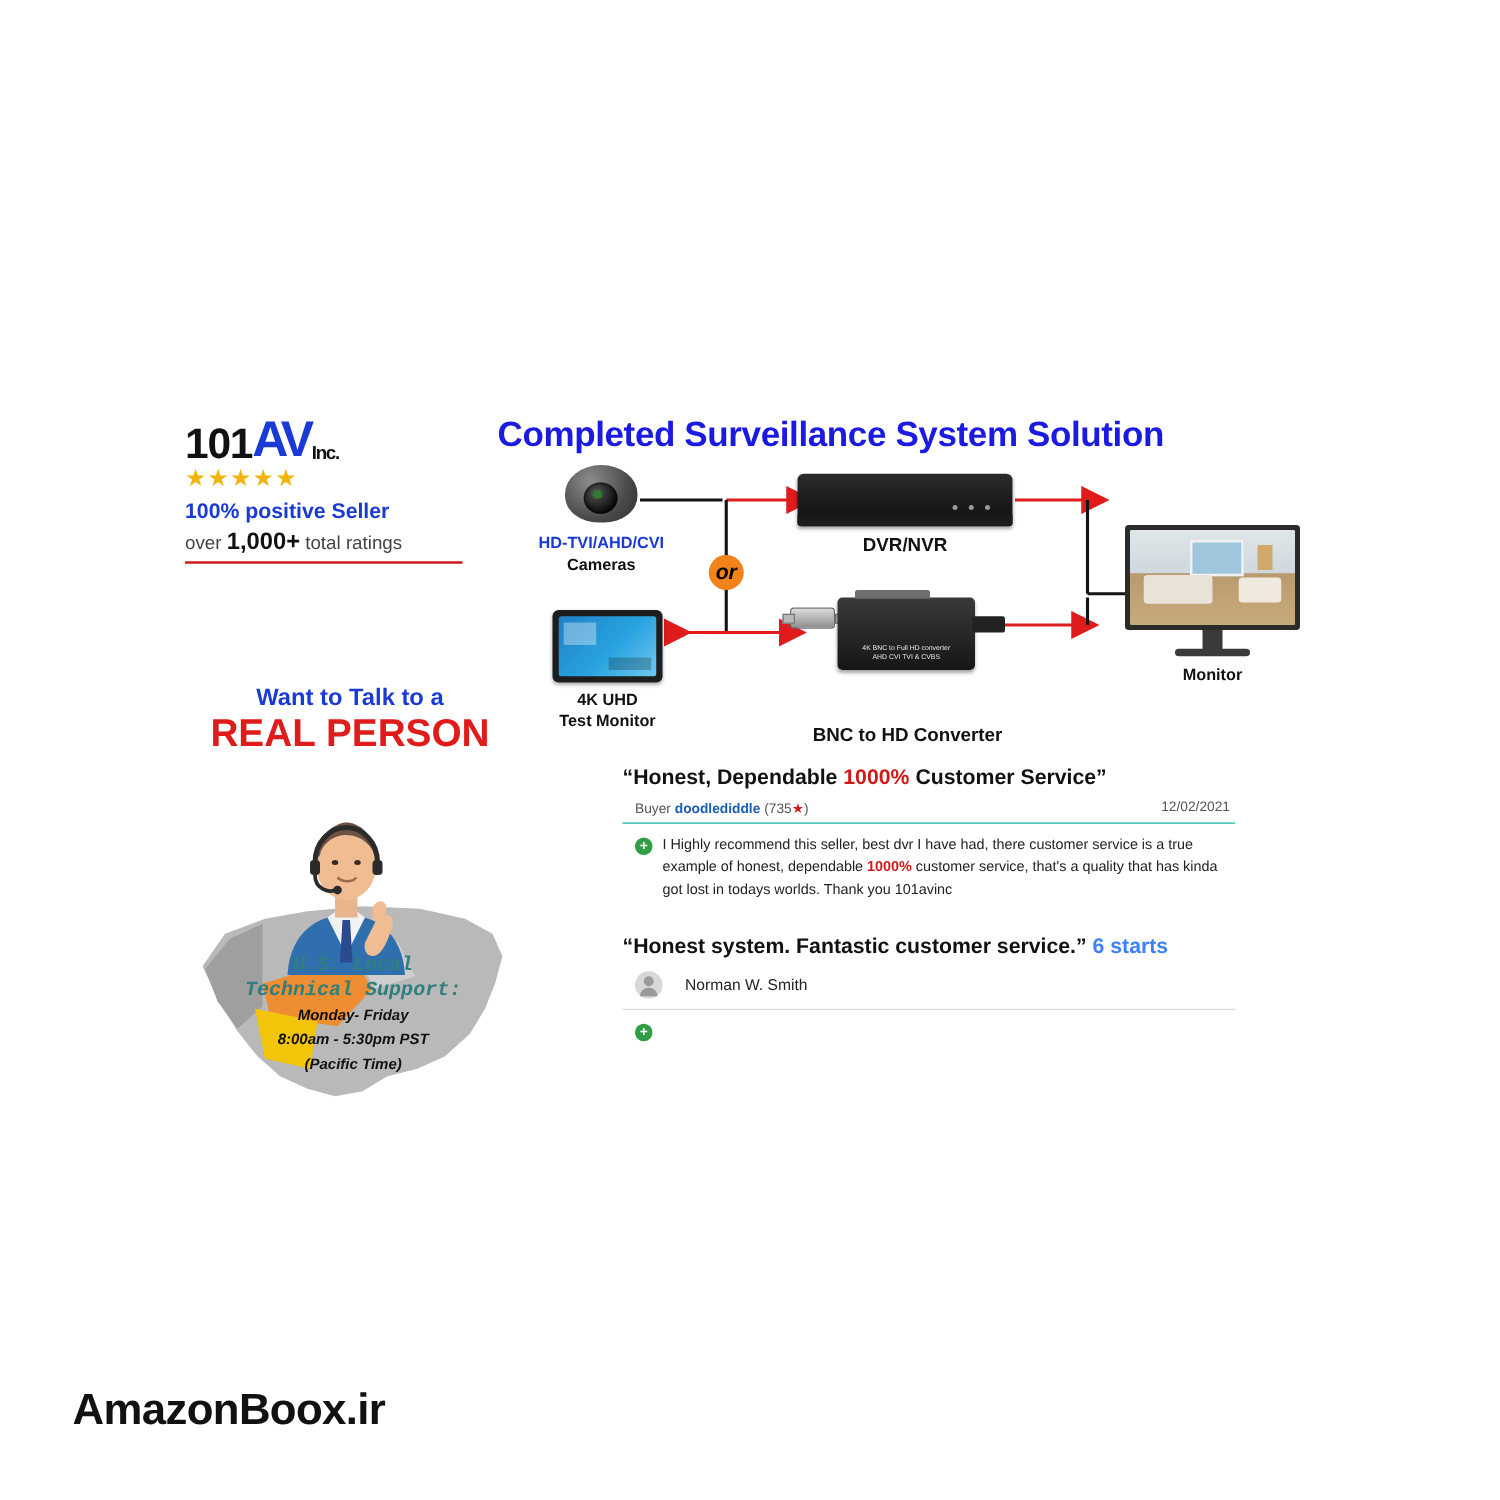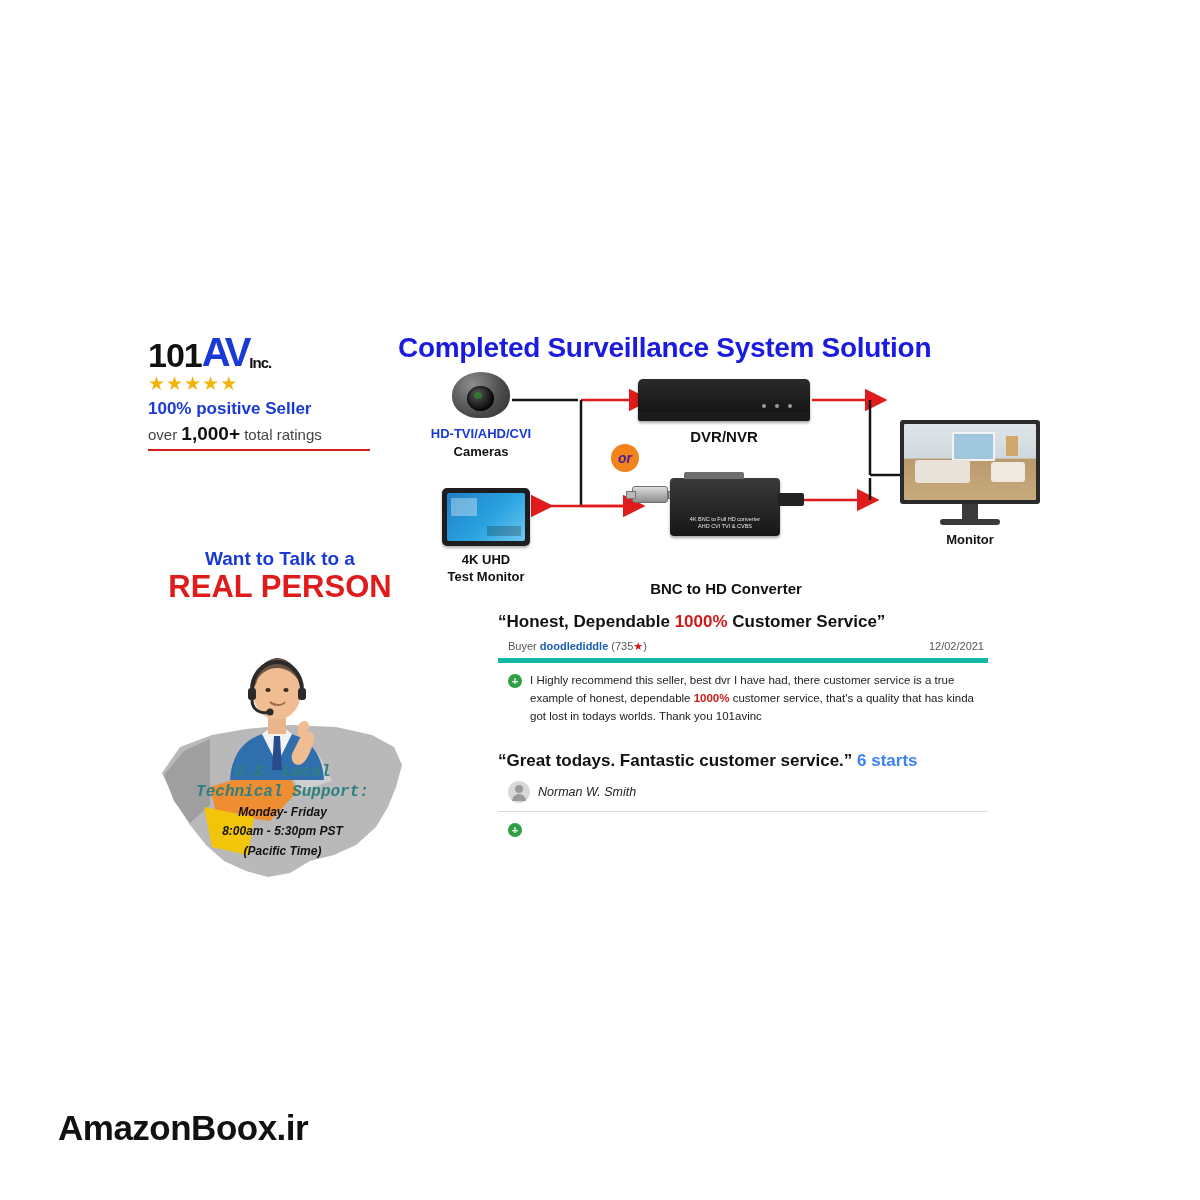--- a/index.html
+++ b/index.html
@@ -168,28 +168,27 @@
   .label.blue { color: #1a3ad6; }
 
   .orange-badge {
     position: absolute;
     left: 167px;
     top: 84px;
     width: 28px;
     height: 28px;
     border-radius: 50%;
     background: #f2821a;
-    color: #4c1d95;
-    font-size: 14px;
+    color: #000000;
+    font-size: 17px;
     font-weight: bold;
     font-style: italic;
     display: flex;
     align-items: center;
     justify-content: center;
-    margin-left: 44px;
   }
 
   
   .dvr {
     position: absolute;
     left: 238px;
     top: 19px;
     width: 172px;
     height: 42px;
     background: linear-gradient(#2b2b2b, #0f0f0f);
@@ -422,21 +421,21 @@
     font-weight: bold;
     color: #111;
   }
   .rev-head .red { color: #d01a1a; }
   .rev-meta {
     margin-top: 8px;
     display: flex;
     justify-content: space-between;
     font-size: 11px;
     color: #555;
-    border-bottom: 5px solid #14b8a6;
+    border-bottom: 1px solid #14b8a6;
     padding: 0 4px 5px 10px;
   }
   .rev-meta .buyer-name { color: #1a5fb4; font-weight: bold; }
   .rev-meta .star { color: #d01a1a; }
   .rev-body {
     margin-top: 9px;
     display: flex;
     gap: 8px;
     padding-left: 10px;
   }
@@ -463,24 +462,23 @@
     margin-top: 26px;
     font-size: 17px;
     font-weight: bold;
     color: #111;
   }
   .rev-head2 .red { color: #3b82f6; text-align: right; }
   .rev-person {
     margin-top: 10px;
     display: flex;
     align-items: center;
-    gap: 8px;
+    gap: 18px;
     border-bottom: 1px solid #dcdcdc;
     padding: 0 0 8px 10px;
-    font-style: italic;
   }
   .avatar {
     width: 22px; height: 22px;
     border-radius: 50%;
     background: #d8d8d8;
     position: relative;
   }
   .avatar::before {
     content: "";
     position: absolute;
@@ -685,21 +683,21 @@
     </div>
 
     <div class="rev-body">
       <div class="plus">+</div>
       <div class="rev-text">
         <span>I Highly recommend this seller, best dvr I have had, there customer service is a true example of honest, dependable </span><span class="red">1000%</span><span> customer service, that's a quality that has kinda got lost in todays worlds. Thank you 101avinc</span>
       </div>
     </div>
 
     <div class="rev-head2">
-      <span>“Great todays. Fantastic customer service.” </span><span class="red">6 starts</span>
+      <span>“Honest system. Fantastic customer service.” </span><span class="red">6 starts</span>
     </div>
 
     <div class="rev-person">
       <div class="avatar"></div>
       <div class="rev-person-name">Norman W. Smith</div>
     </div>
 
     <div class="rev-body">
       <div class="plus">+</div>
     </div>

